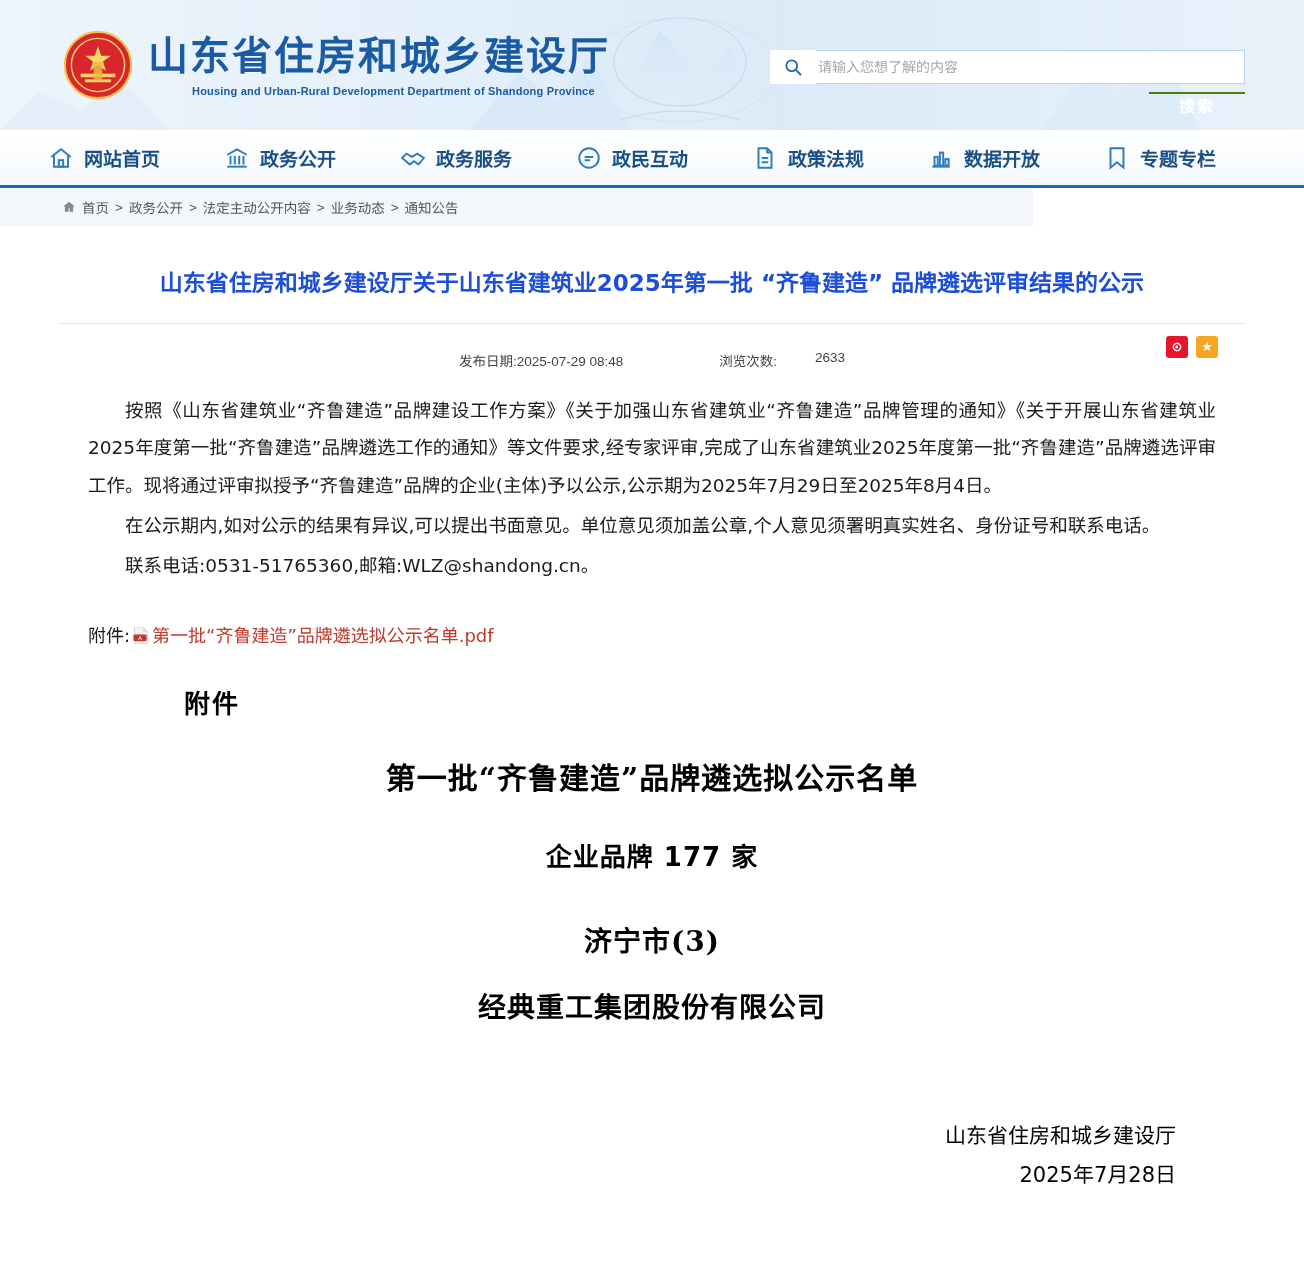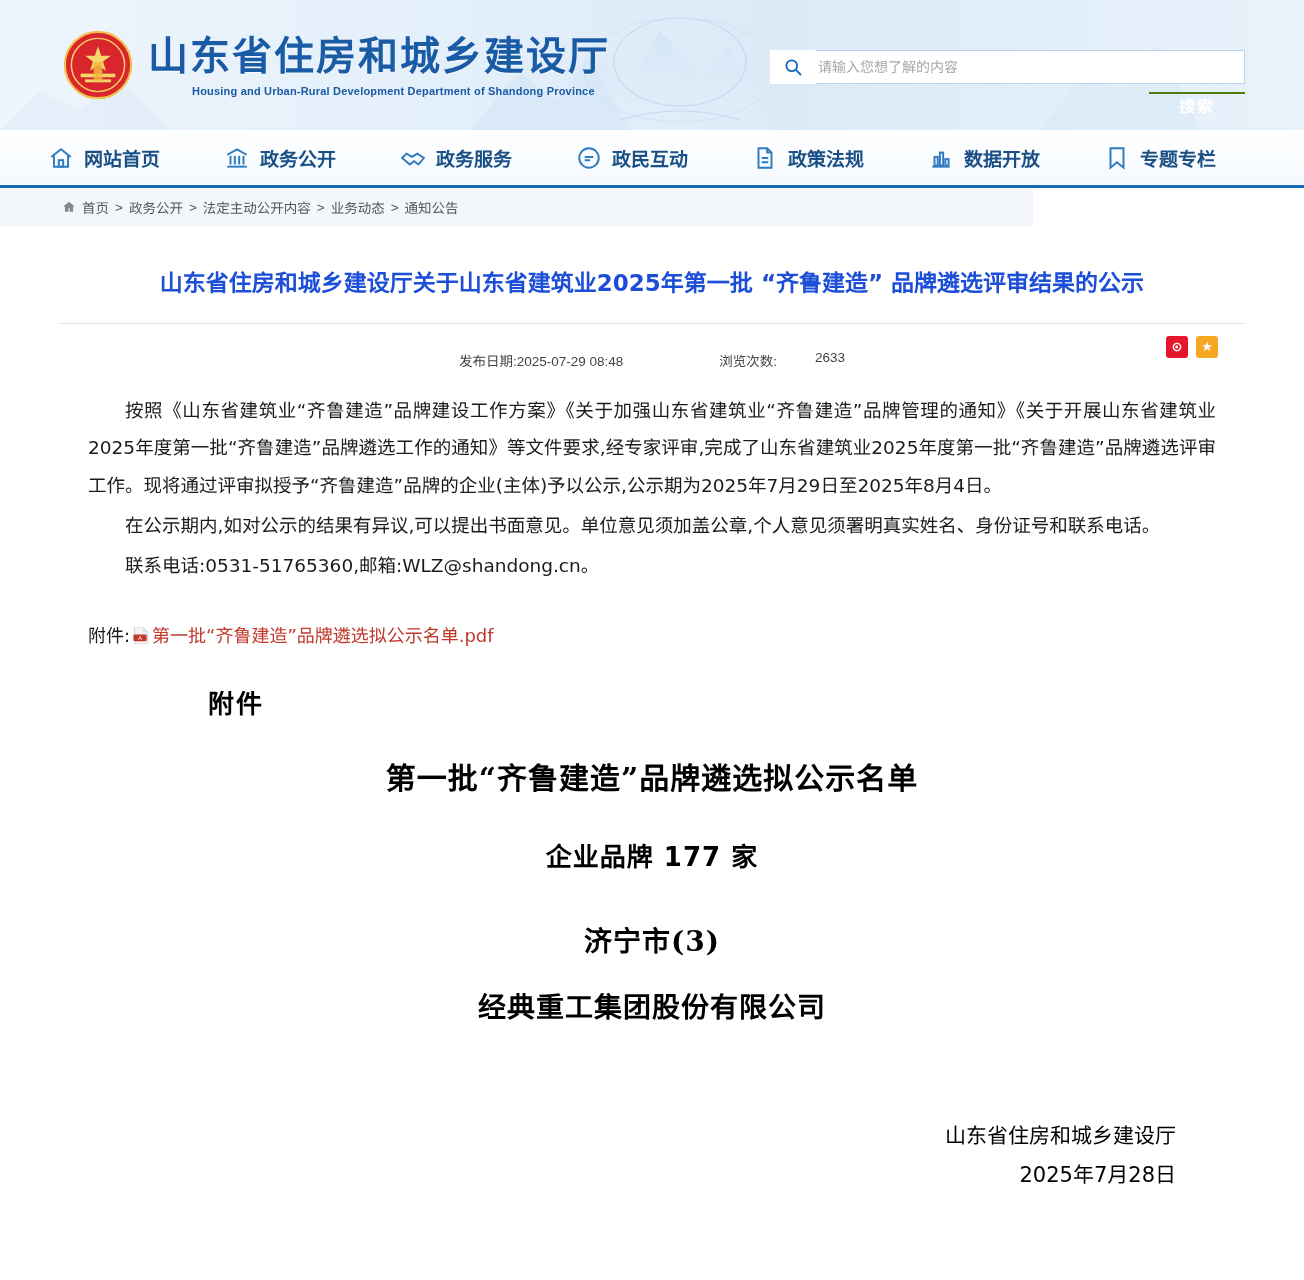--- a/index.html
+++ b/index.html
@@ -207,21 +207,21 @@
 
   
   .attach-doc {
     padding: 36px 28px 0 28px;
     font-family: "DejaVu Serif", "Liberation Serif", serif;
     color: #000;
   }
   .doc-fujian {
     font-size: 26px;
     font-weight: bold;
-    margin-left: 120px;
+    margin-left: 96px;
     letter-spacing: 2px;
   }
   .doc-title {
     text-align: center;
     font-size: 30px;
     font-weight: bold;
     margin-top: 34px;
     letter-spacing: 1px;
   }
   .doc-subtitle {

